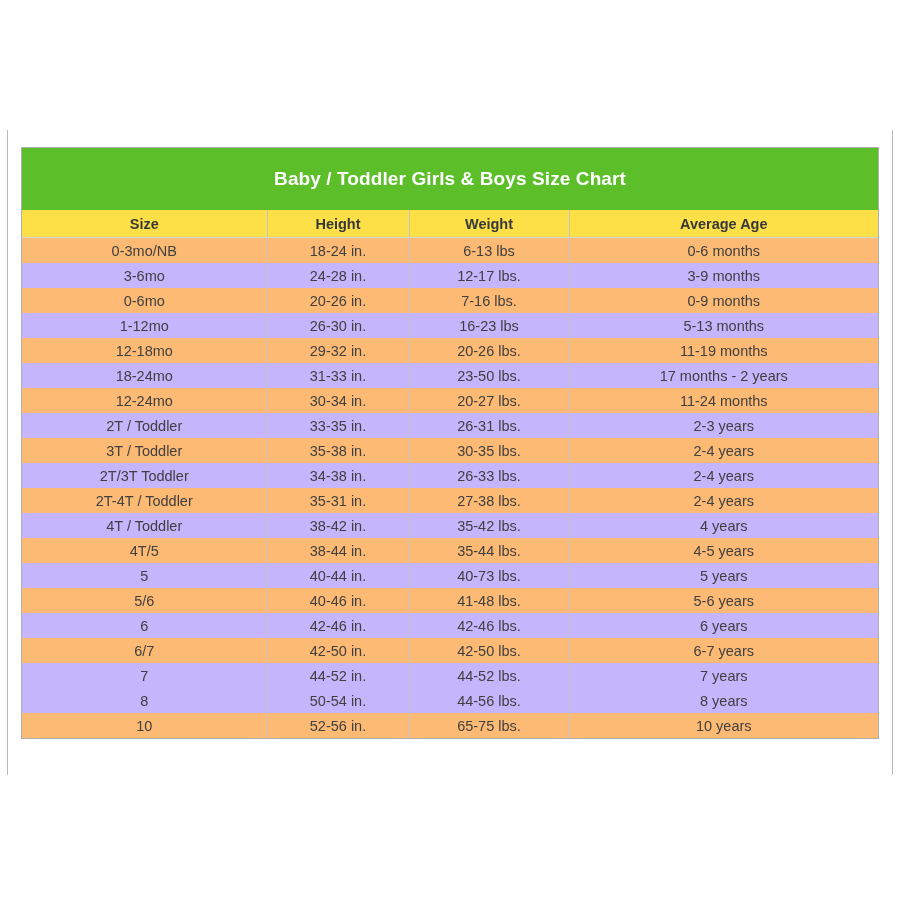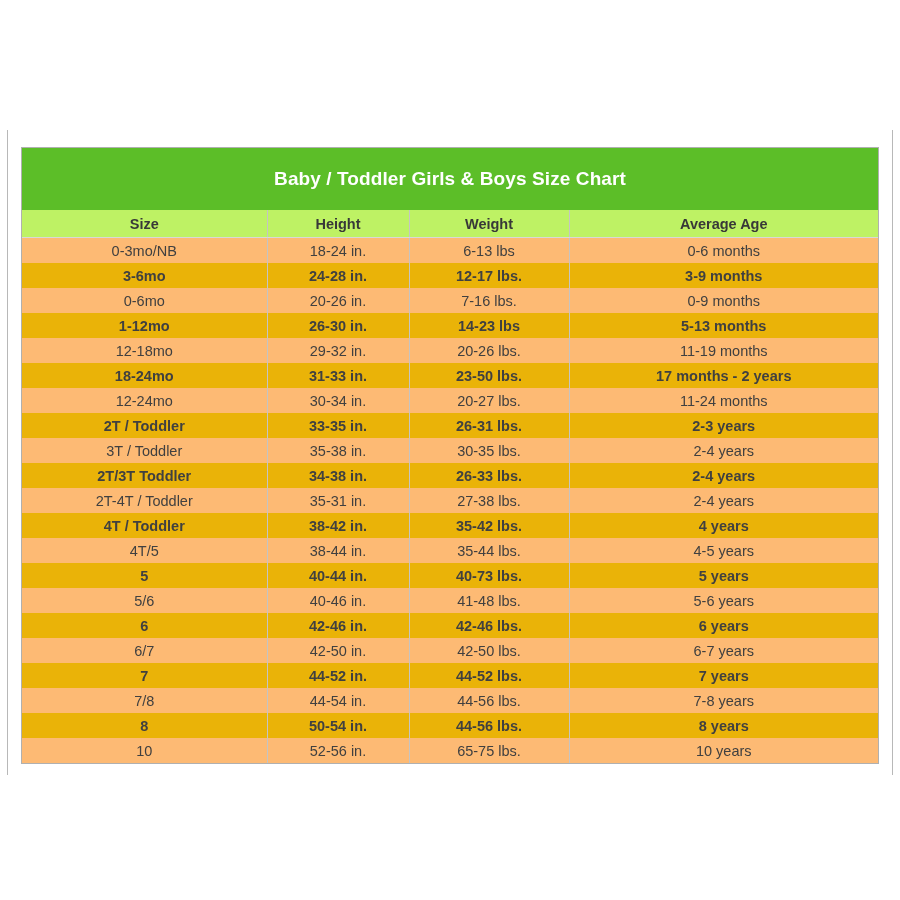--- a/index.html
+++ b/index.html
@@ -79,27 +79,27 @@
     overflow: hidden;
   }
   table.size-chart th:last-child,
   table.size-chart td:last-child {
     border-right: none;
   }
 
   table.size-chart thead th {
     font-weight: bold;
     color: #383838;
-    background: #bef264;
+    background: #fde047;
     height: 27px;
     border-bottom: 1px solid #d8d8d8;
   }
 
   table.size-chart tbody tr.odd  td { background: #fdba74; }
-  table.size-chart tbody tr.even td { background: #eab308; font-weight: bold; }
+  table.size-chart tbody tr.even td { background: #c4b5fd; }
 </style>
 </head>
 <body>
 
 <div id="page">
 
   <div class="page-rule left"></div>
   <div class="page-rule right"></div>
 
   <div id="chart-card">
@@ -136,21 +136,21 @@
           </tr>
           <tr class="odd">
             <td>0-6mo</td>
             <td>20-26 in.</td>
             <td>7-16 lbs.</td>
             <td>0-9 months</td>
           </tr>
           <tr class="even">
             <td>1-12mo</td>
             <td>26-30 in.</td>
-            <td>14-23 lbs</td>
+            <td>16-23 lbs</td>
             <td>5-13 months</td>
           </tr>
           <tr class="odd">
             <td>12-18mo</td>
             <td>29-32 in.</td>
             <td>20-26 lbs.</td>
             <td>11-19 months</td>
           </tr>
           <tr class="even">
             <td>18-24mo</td>
@@ -223,26 +223,20 @@
             <td>42-50 in.</td>
             <td>42-50 lbs.</td>
             <td>6-7 years</td>
           </tr>
           <tr class="even">
             <td>7</td>
             <td>44-52 in.</td>
             <td>44-52 lbs.</td>
             <td>7 years</td>
           </tr>
-          <tr class="odd">
-            <td>7/8</td>
-            <td>44-54 in.</td>
-            <td>44-56 lbs.</td>
-            <td>7-8 years</td>
-          </tr>
           <tr class="even">
             <td>8</td>
             <td>50-54 in.</td>
             <td>44-56 lbs.</td>
             <td>8 years</td>
           </tr>
           <tr class="odd">
             <td>10</td>
             <td>52-56 in.</td>
             <td>65-75 lbs.</td>

